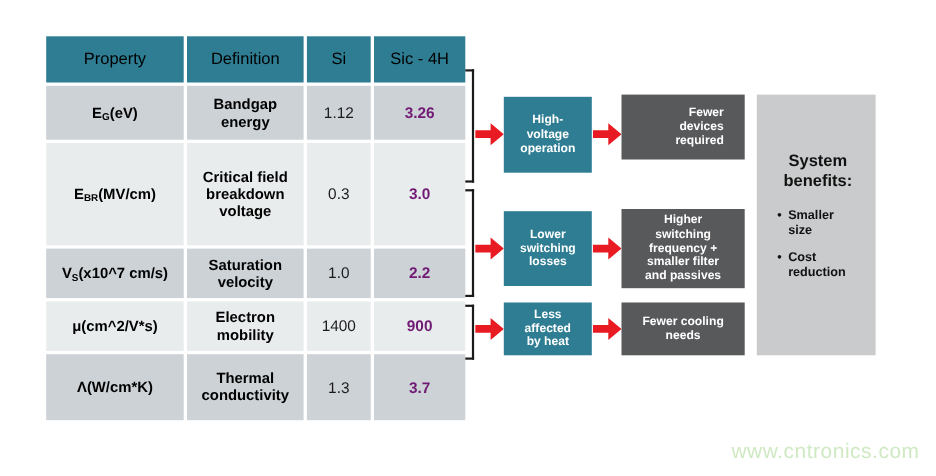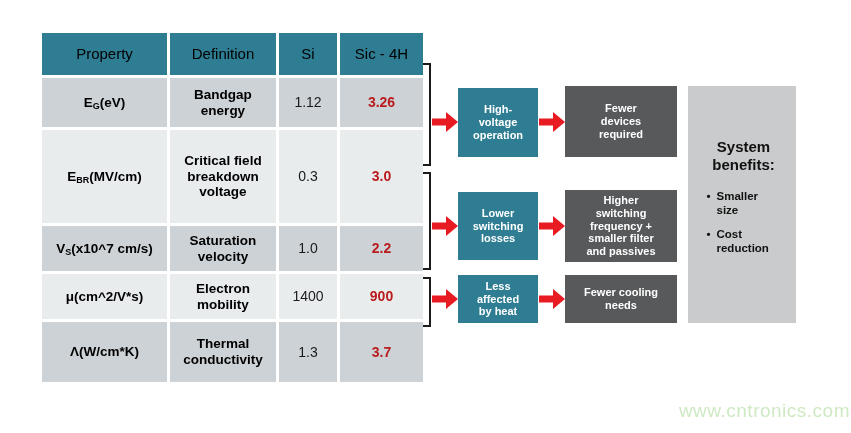--- a/index.html
+++ b/index.html
@@ -35,21 +35,21 @@
     background: #2e7d93;
     color: #000000;
     font-weight: normal;
     font-size: 15px;
   }
   .row-a { background: #cdd2d6; }
   .row-b { background: #e9eced; }
   .cell.prop { font-weight: bold; font-size: 13.5px; }
   .cell.def  { font-weight: bold; font-size: 13.5px; padding: 0 6px; }
   .cell.si   { font-size: 14px; color: #1b1b1b; }
-  .cell.sic  { font-size: 14px; font-weight: bold; color: #b91c1c; }
+  .cell.sic  { font-size: 14px; font-weight: bold; color: #701a75; }
   .prop sub {
     font-size: 9px;
     position: relative;
     top: 3px;
     line-height: 0;
   }
 
   
   .bracket {
     position: absolute;
@@ -83,21 +83,21 @@
     font-weight: bold;
     font-size: 11px;
     line-height: 1.18;
     padding: 19px;
   }
   .teal { left: 458px; width: 80px;  background: #2e7d93; }
   .dark { left: 565px; width: 112px; background: #58595b; }
   .t1 { top: 88px;  height: 69px; }
   .t2 { top: 192px; height: 68px; }
   .t3 { top: 275px; height: 48px; }
-  .d1 { top: 86px;  height: 71px; }
+  .d1 { top: 86px;  height: 59px; text-align: right; }
   .d2 { top: 190px; height: 72px; }
   .d3 { top: 275px; height: 48px; text-align: center; }
 
   
   .benefits {
     position: absolute;
     left: 688px; top: 86px;
     width: 108px; height: 237px;
     background: #cacbcc;
     padding: 52px 10px 0 13px;
@@ -125,21 +125,21 @@
   }
   .benefits li::before {
     content: "\2022";
     position: absolute;
     left: 0;
   }
 
   
   .watermark {
     position: absolute;
-    right: 1px;
+    right: 15px;
     top: 400px;
     font-size: 19px;
     color: #cfe9c3;
     letter-spacing: 0.5px;
   }
 </style>
 </head>
 <body>
 
 <div class="stage">

